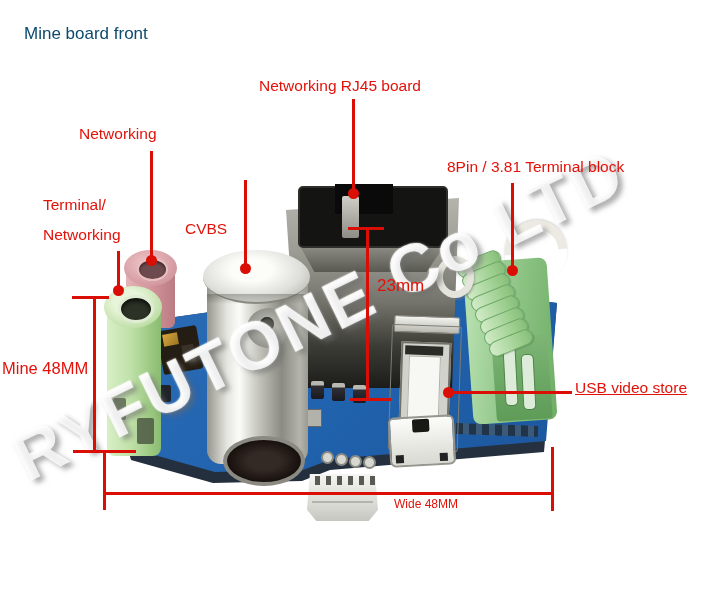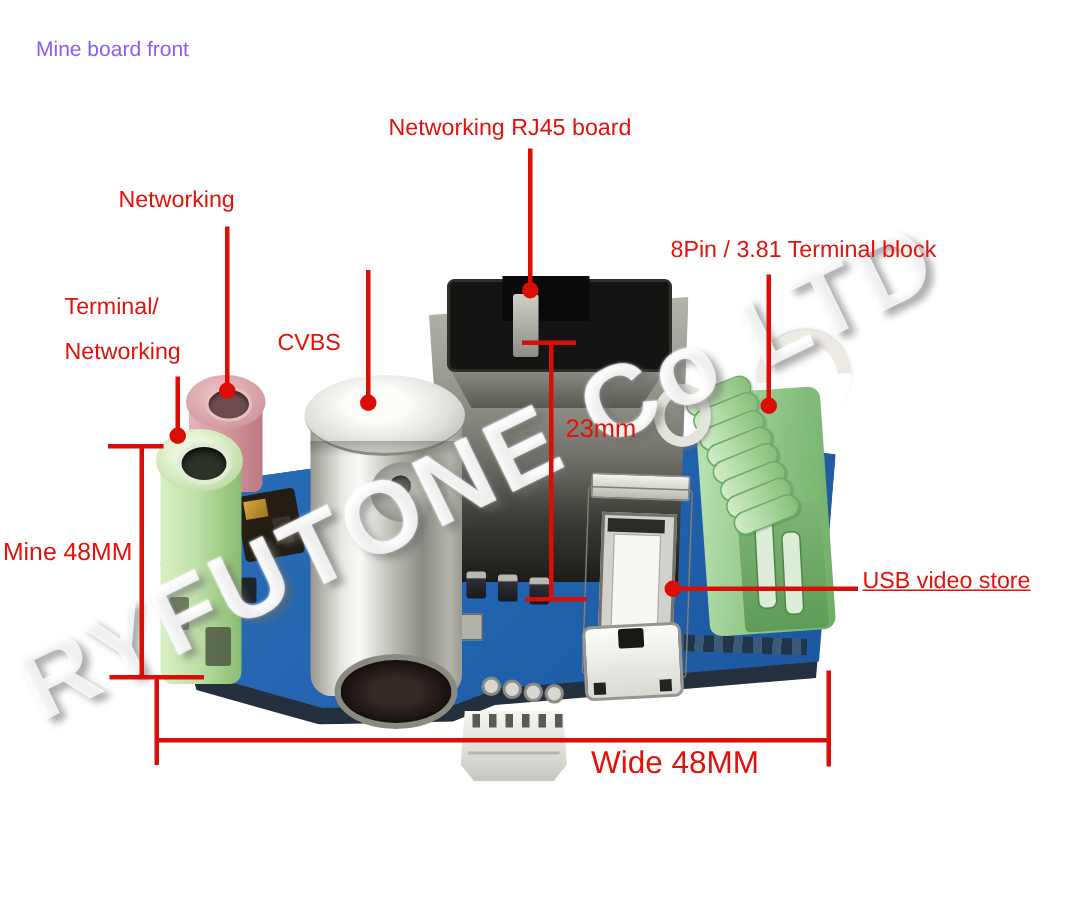--- a/index.html
+++ b/index.html
@@ -1,19 +1,19 @@
 <!DOCTYPE html>
 <html><head>
 <meta charset="utf-8">
 <style>
   html,body{margin:0;padding:0;background:#fff;}
   .stage{position:relative;width:713px;height:601px;background:#ffffff;overflow:hidden;
          font-family:"Liberation Sans",sans-serif;}
   .lbl{position:absolute;color:#e2120a;font-size:15.5px;white-space:nowrap;z-index:9;}
-  .title{position:absolute;color:#8b5cf6;font-size:14px;z-index:9;}
+  .title{position:absolute;color:#0c4a6e;font-size:17px;z-index:9;}
   .vline{position:absolute;width:3px;background:#da0e04;z-index:9;}
   .hline{position:absolute;height:3px;background:#da0e04;z-index:9;}
   .dot{position:absolute;width:11px;height:11px;border-radius:50%;background:#da0e04;z-index:9;}
   .cmp{position:absolute;}
   .abs{position:absolute;}
   .tooth{position:absolute;width:44px;height:14px;border-radius:8px;
          background:linear-gradient(90deg,#d2ecc8,#9cce8e 70%,#86bd79);
          border:1px solid #6ea968;transform:rotate(-22deg);box-shadow:1px 1px 1px rgba(0,0,0,.15);}
   .pad{position:absolute;width:9px;height:9px;border-radius:50%;background:#d8d8d2;border:2px solid #8a8a84;}
   .smdcap{position:absolute;width:13px;height:18px;border-radius:2px;
@@ -173,21 +173,21 @@
 
   <div class="lbl" style="left:259px;top:77px;">Networking RJ45 board</div>
   <div class="lbl" style="left:79px;top:125px;">Networking</div>
   <div class="lbl" style="left:185px;top:186px;margin-top:34px;">CVBS</div>
   <div class="lbl" style="left:43px;top:196px;">Terminal/</div>
   <div class="lbl" style="left:43px;top:226px;">Networking</div>
   <div class="lbl" style="left:447px;top:158px;">8Pin / 3.81 Terminal block</div>
   <div class="lbl" style="left:575px;top:379px;text-decoration:underline;">USB video store</div>
   <div class="lbl" style="left:377px;top:276px;font-size:17px;">23mm</div>
   <div class="lbl" style="left:2px;top:359px;font-size:16.5px;">Mine 48MM</div>
-  <div class="lbl" style="left:394px;top:497px;font-size:21px;">Wide 48MM</div>
+  <div class="lbl" style="left:394px;top:497px;font-size:12px;">Wide 48MM</div>
 
   <div class="vline" style="left:352px;top:99px;height:95px;"></div>
   <div class="vline" style="left:150px;top:151px;height:110px;"></div>
   <div class="vline" style="left:244px;top:180px;height:90px;"></div>
   <div class="vline" style="left:117px;top:251px;height:41px;"></div>
   <div class="vline" style="left:511px;top:183px;height:88px;"></div>
   <div class="hline" style="left:452px;top:391px;width:120px;"></div>
 
   <div class="dot" style="left:348px;top:188px;"></div>
   <div class="dot" style="left:146px;top:255px;"></div>

